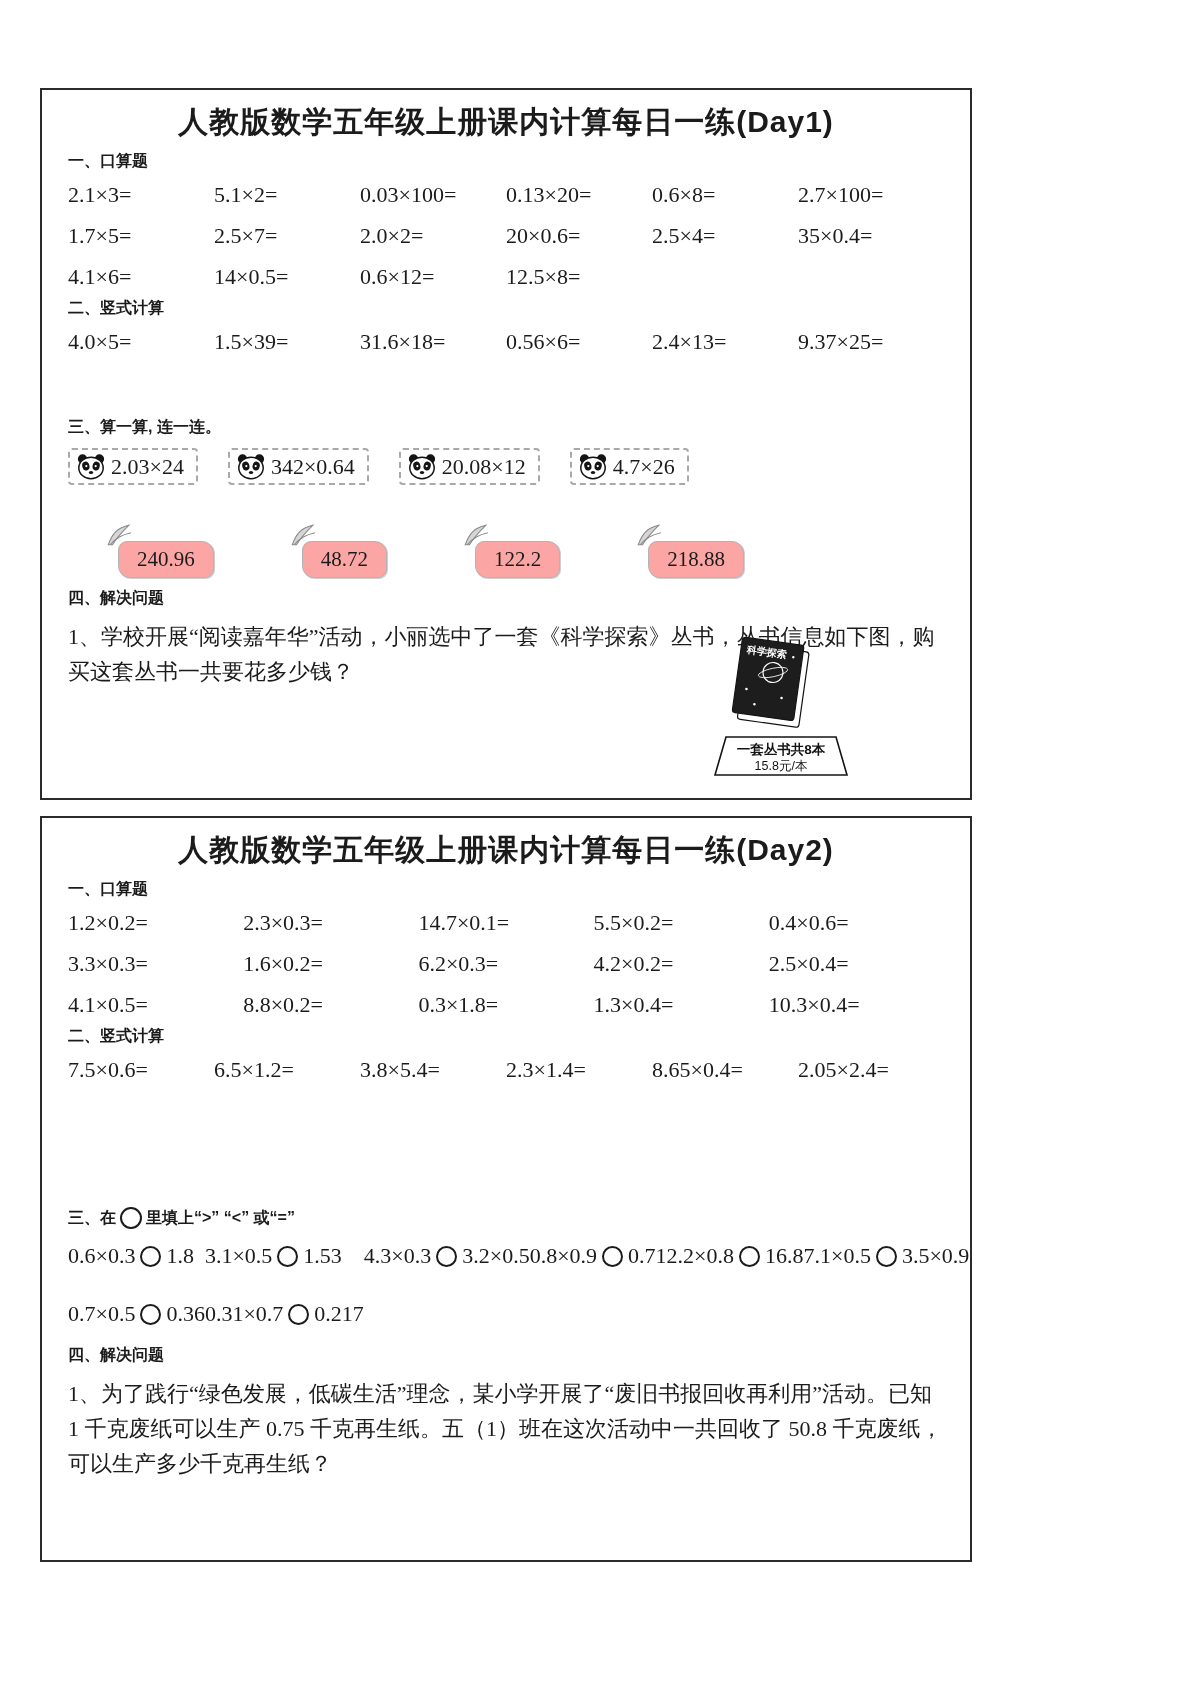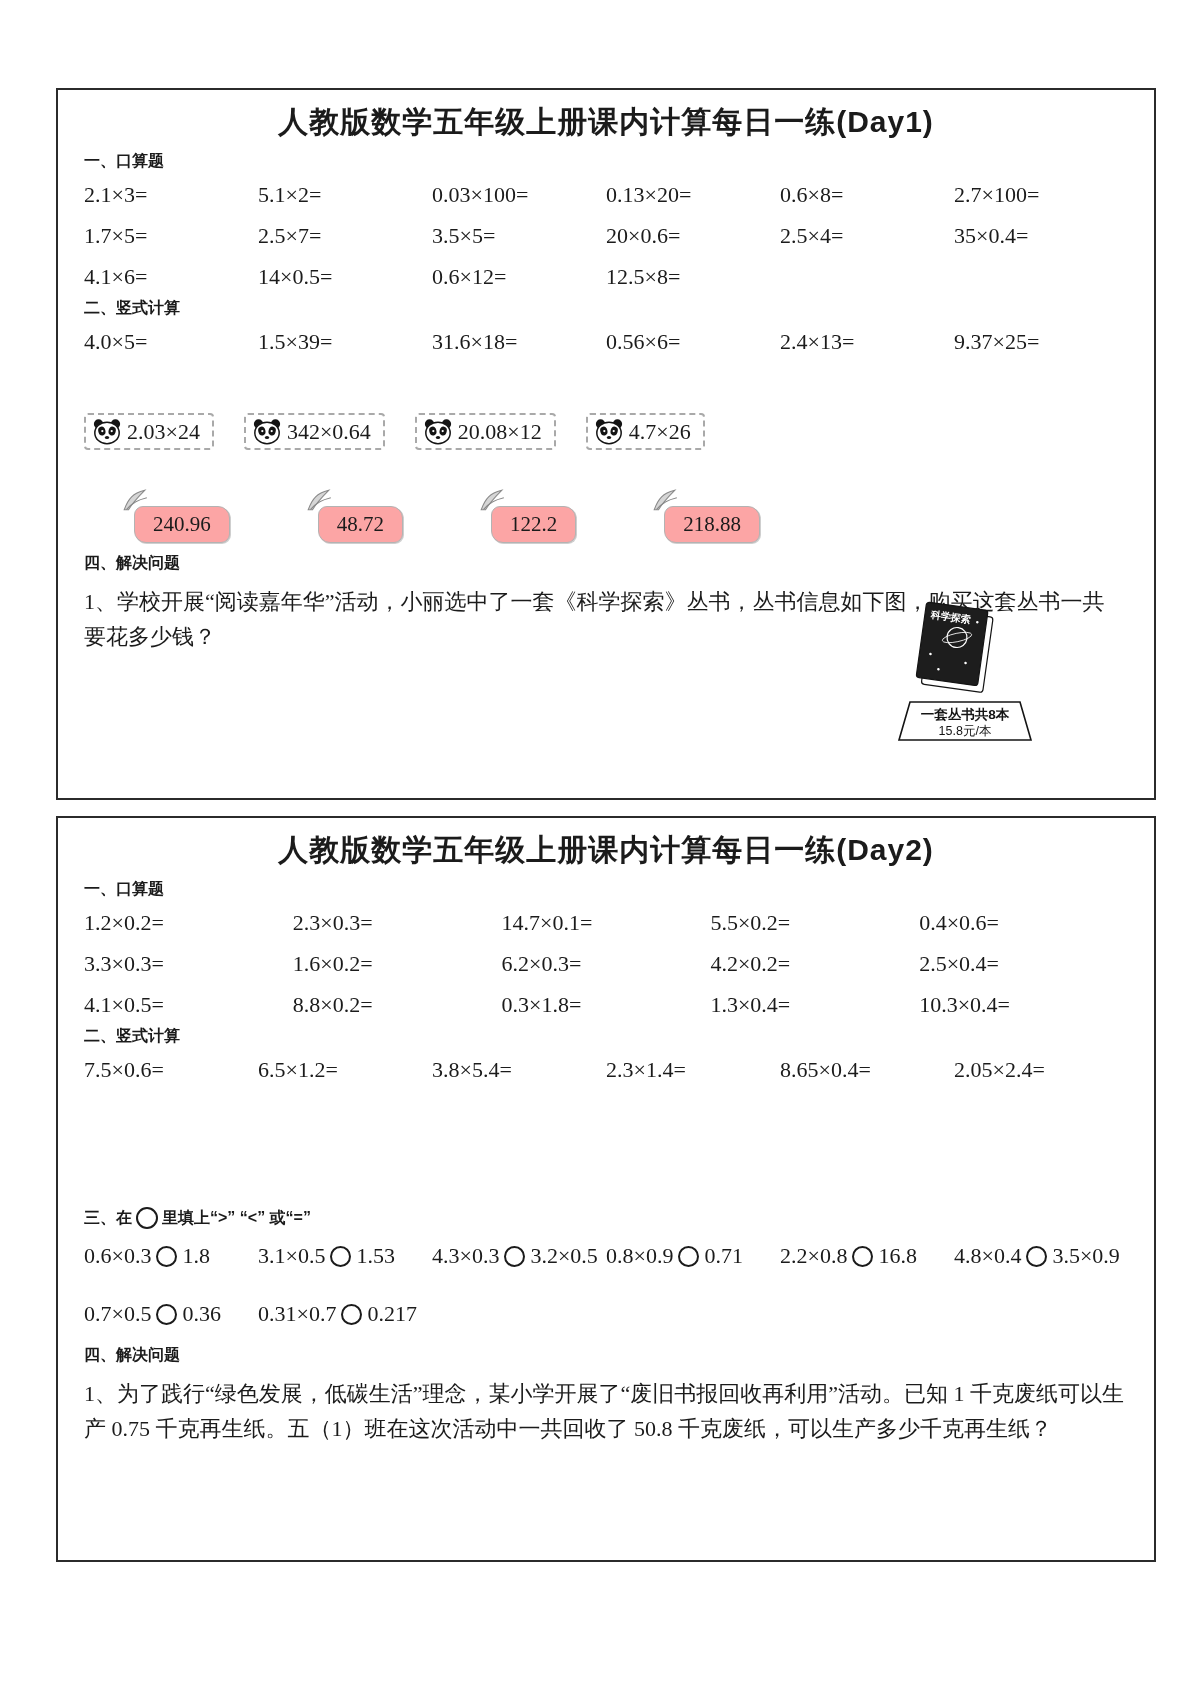--- a/index.html
+++ b/index.html
@@ -8,22 +8,22 @@
     position: relative;
     width: 1191px;
     height: 1684px;
     background: #ffffff;
     color: #1b1b1b;
     font-family: "Liberation Serif", "DejaVu Serif", serif;
     overflow: hidden;
   }
   .sheet {
     position: absolute;
-    left: 56px;
-    width: 1100px;
+    left: 40px;
+    width: 932px;
     border: 2px solid #2b2b2b;
     background: #ffffff;
     padding: 8px 26px 0 26px;
     overflow: hidden;
   }
   #sheet1 { top: 88px;  height: 712px; }
   #sheet2 { top: 816px; height: 746px; }
 
   .title {
     text-align: center;
@@ -140,21 +140,21 @@
         <span class="cell">0.13×20=</span>
 
         <span class="cell">0.6×8=</span>
 
         <span class="cell">2.7×100=</span>
 
         <span class="cell">1.7×5=</span>
 
         <span class="cell">2.5×7=</span>
 
-        <span class="cell">3.5×5=</span>
+        <span class="cell">2.0×2=</span>
 
         <span class="cell">20×0.6=</span>
 
         <span class="cell">2.5×4=</span>
 
         <span class="cell">35×0.4=</span>
 
         <span class="cell">4.1×6=</span>
 
         <span class="cell">14×0.5=</span>
@@ -177,20 +177,23 @@
 
         <span class="cell">0.56×6=</span>
 
         <span class="cell">2.4×13=</span>
 
         <span class="cell">9.37×25=</span>
       </div>
 
     <div class="spacer-48"></div>
 
+    <div class="heading">
+      <span>三、算一算, 连一连。</span>
+    </div>
     <div class="match-row">
 
         <span class="panda-box">
           <svg viewBox="0 0 32 28" width="30" height="27" aria-hidden="true">
             <circle cx="7" cy="6" r="5" fill="#141414"></circle>
             <circle cx="25" cy="6" r="5" fill="#141414"></circle>
             <ellipse cx="16" cy="15.5" rx="13" ry="11.5" fill="#ffffff" stroke="#141414" stroke-width="1.6"></ellipse>
             <ellipse cx="10.5" cy="13.5" rx="3.8" ry="4.8" fill="#141414" transform="rotate(-15 10.5 13.5)"></ellipse>
             <ellipse cx="21.5" cy="13.5" rx="3.8" ry="4.8" fill="#141414" transform="rotate(15 21.5 13.5)"></ellipse>
             <circle cx="11" cy="13.5" r="1.2" fill="#ffffff"></circle>
@@ -392,21 +395,21 @@
 
         <span class="cell">
           <span>0.8×0.9</span><span class="circle"></span><span>0.71</span>
         </span>
 
         <span class="cell">
           <span>2.2×0.8</span><span class="circle"></span><span>16.8</span>
         </span>
 
         <span class="cell">
-          <span>4.8×0.4</span><span class="circle"></span><span>3.5×0.9</span>
+          <span>7.1×0.5</span><span class="circle"></span><span>3.5×0.9</span>
         </span>
 
         <span class="cell">
           <span>0.7×0.5</span><span class="circle"></span><span>0.36</span>
         </span>
 
         <span class="cell">
           <span>0.31×0.7</span><span class="circle"></span><span>0.217</span>
         </span>
       </div>

